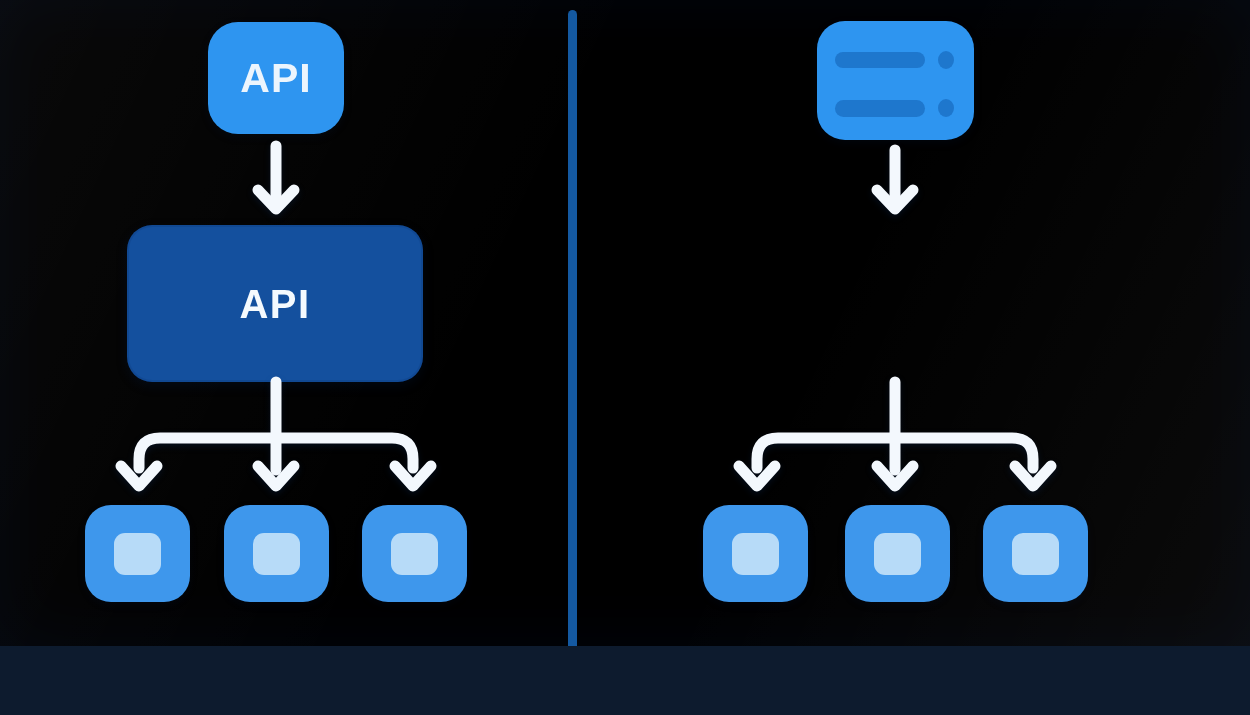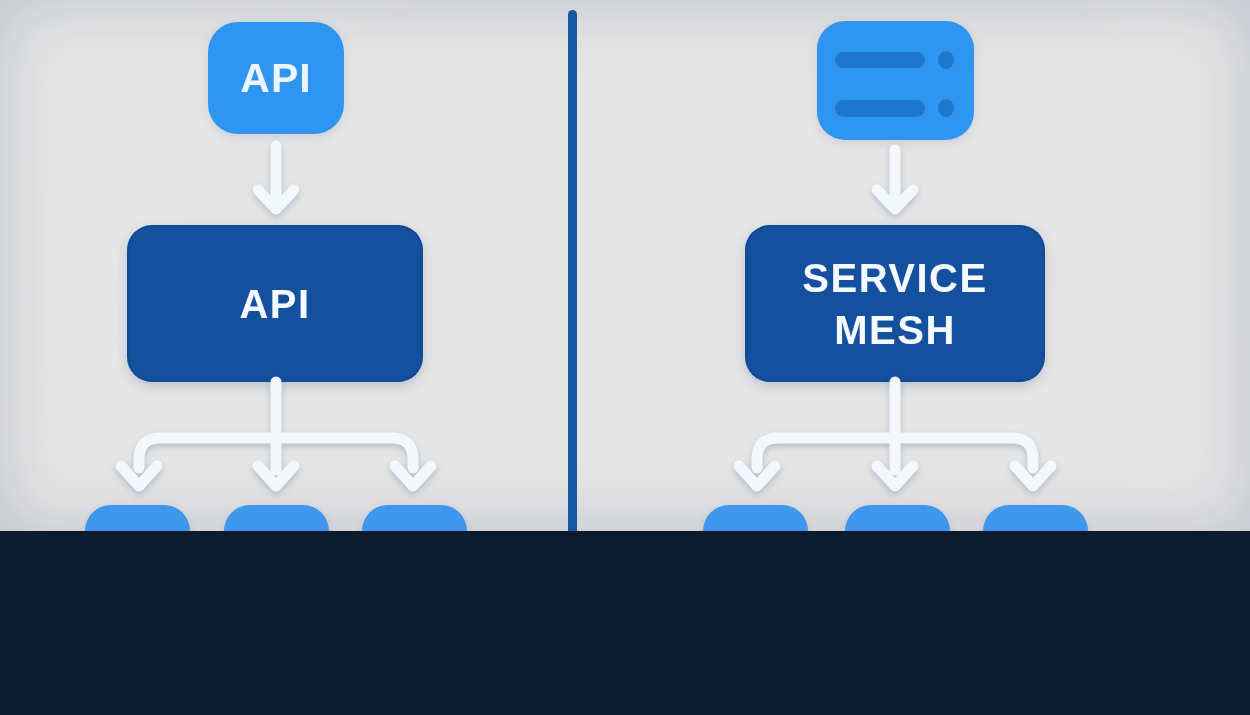--- a/index.html
+++ b/index.html
@@ -1,19 +1,19 @@
 <!DOCTYPE html>
 <html><head>
 <meta charset="utf-8">
 <style>
   html, body { margin: 0; padding: 0; background: #0d1b2e; }
   .stage {
     position: relative;
-    width: 1250px; height: 531px;
-    background: #e5e5e5;
+    width: 1250px; height: 646px;
+    background: #000000;
     overflow: hidden;
     font-family: "Liberation Sans", sans-serif;
     box-shadow: inset 0 0 70px rgba(5,30,75,0.18);
   }
   .streaks {
     position: absolute; inset: 0; pointer-events: none;
     background:
       linear-gradient(295deg, rgba(255,255,255,0.045) 0%, rgba(255,255,255,0) 38%),
       linear-gradient(115deg, rgba(255,255,255,0.035) 0%, rgba(255,255,255,0) 42%);
   }
@@ -110,24 +110,20 @@
     <div class="inner"></div>
   </div>
 
   <div class="source-box server">
     <span class="server-line l1"></span>
     <span class="server-line l2"></span>
     <span class="server-dot d1"></span>
     <span class="server-dot d2"></span>
   </div>
 
-  <div class="hub-box mesh">
-    <span>SERVICE</span>
-    <span>MESH</span>
-  </div>
 
   <div class="service-node R1">
     <div class="inner"></div>
   </div>
   <div class="service-node R2">
     <div class="inner"></div>
   </div>
   <div class="service-node R3">
     <div class="inner"></div>
   </div>

